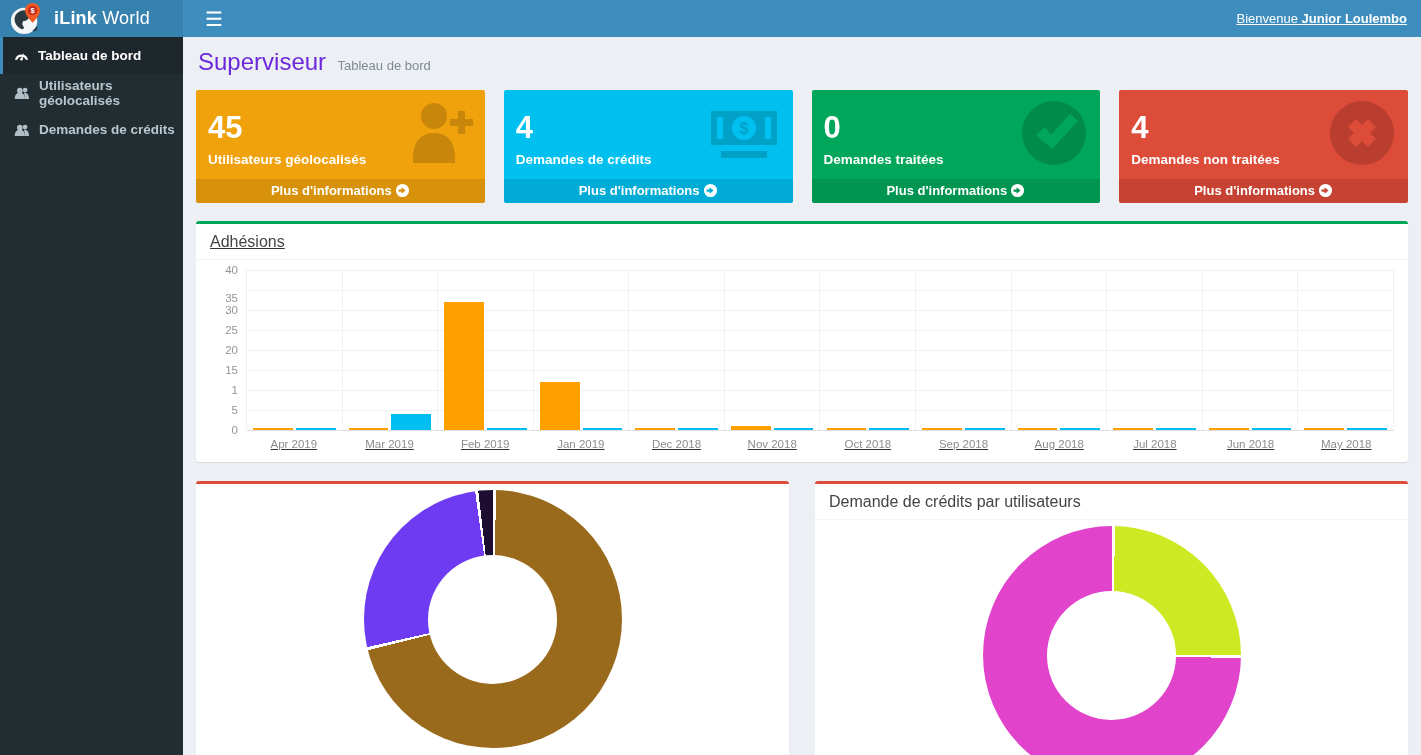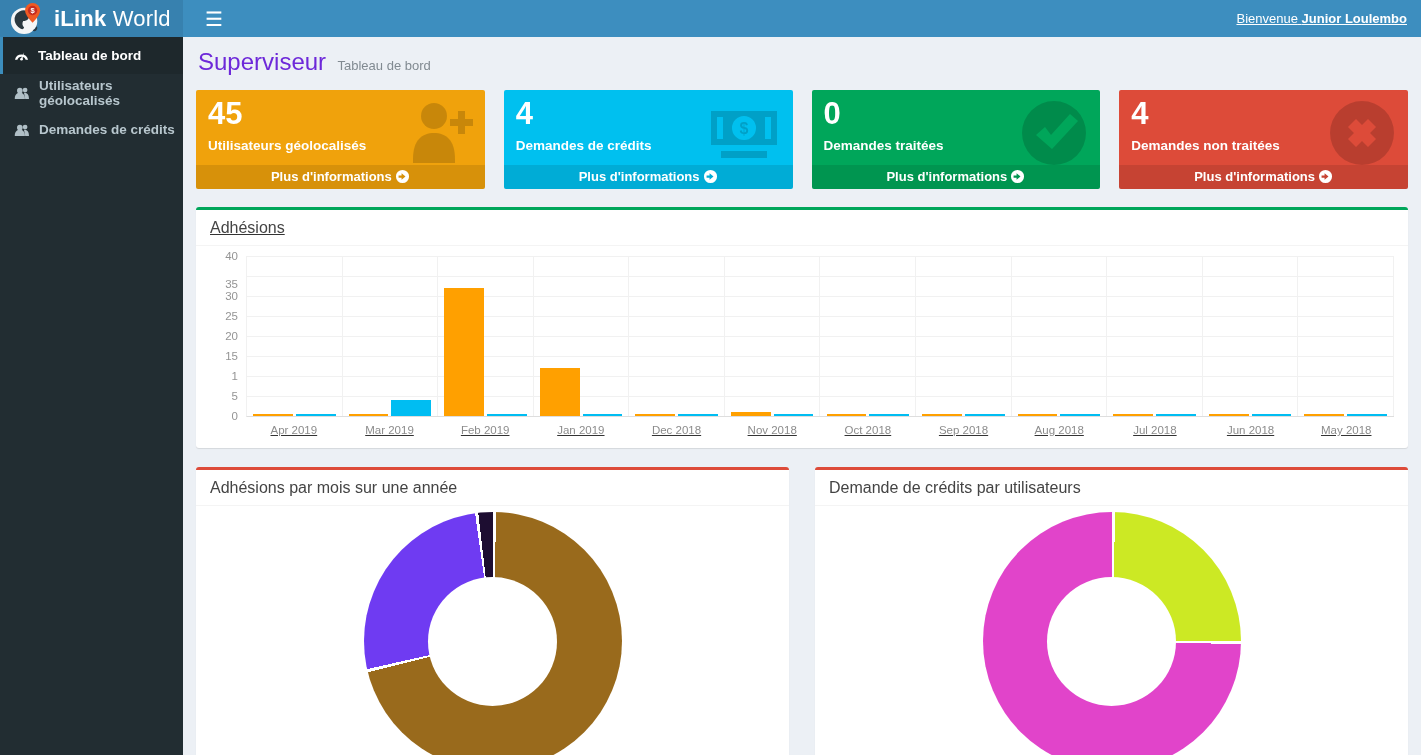--- a/index.html
+++ b/index.html
@@ -4,41 +4,41 @@
 <style>
   html,body{margin:0;padding:0;overflow:hidden;}
   body{
     width:1421px;height:755px;position:relative;
     font-family:"Liberation Sans",sans-serif;
     background:#ecf0f5;color:#333;
   }
   
   .topbar{position:absolute;top:0;left:0;width:1421px;height:37px;display:flex;z-index:20;}
   .logo{width:183px;height:37px;background:#3781af;color:#fff;display:flex;align-items:center;gap:12px;padding-left:10px;box-sizing:border-box;cursor:pointer;}
-  .logo-text{font-size:22px;letter-spacing:.2px;}
+  .logo-text{font-size:18px;letter-spacing:.2px;}
   .logo-text b{font-weight:700;}
   .logo-text span{font-weight:300;}
   .navbar{flex:1;background:#3d8ebf;display:flex;align-items:center;justify-content:space-between;padding:0 14px;color:#fff;}
   .hamburger{color:#fff;font-size:20px;line-height:1;cursor:pointer;padding:4px 8px;}
   .welcome{font-size:13px;cursor:pointer;text-decoration:underline;}
   .welcome b{font-weight:700;}
   
   .sidebar{position:absolute;top:37px;left:0;width:183px;bottom:0;background:#222d32;z-index:15;}
   .sidebar-item{height:37px;display:flex;align-items:center;gap:9px;padding-left:11px;color:#b8c7ce;font-size:13.5px;font-weight:600;border-left:3px solid transparent;box-sizing:border-box;cursor:pointer;}
   .sidebar-item svg{flex:0 0 auto;}
   .sidebar-item.active{background:#1e282c;color:#fff;border-left-color:#3c8dbc;}
   
   .content{position:absolute;top:37px;left:183px;right:0;bottom:0;padding:9px 13px 0 13px;box-sizing:border-box;overflow:hidden;}
   .page-header{margin:2px 2px 14px 2px;}
   .page-title{font-size:24px;font-weight:500;color:#6d28d9;}
   .page-subtitle{font-size:13px;color:#818a91;margin-left:7px;}
   
   .info-grid{display:grid;grid-template-columns:repeat(4,1fr);gap:19px;margin-bottom:18px;}
   .small-box{border-radius:2px;color:#fff;position:relative;overflow:hidden;}
-  .small-box .inner{padding:7px 12px 12px 12px;position:relative;z-index:2;}
+  .small-box .inner{padding:21px 12px 12px 12px;position:relative;z-index:2;}
   .small-box h3{margin:0 0 7px 0;font-size:31px;font-weight:700;line-height:1.1;}
   .small-box p{margin:0;font-size:13.5px;font-weight:600;}
   .small-box .big-icon{position:absolute;right:12px;top:9px;z-index:1;}
   .small-box-footer{display:block;position:relative;z-index:3;text-align:center;color:#fff;font-size:13px;font-weight:600;padding:4px 0 5px 0;background:rgba(0,0,0,0.1);cursor:pointer;}
   .small-box-footer svg{vertical-align:-3px;margin-left:3px;}
   
   .panel{background:#fff;border-top:3px solid #00a65a;border-radius:3px;box-shadow:0 1px 1px rgba(0,0,0,0.1);margin-bottom:19px;}
   .panel-header{padding:9px 14px 8px 14px;border-bottom:1px solid #f4f4f4;font-size:16px;color:#444;}
   .panel-body{padding:10px 14px 12px 14px;}
   
@@ -273,21 +273,20 @@
           <div class="xlab">Aug 2018</div>
           <div class="xlab">Jul 2018</div>
           <div class="xlab">Jun 2018</div>
           <div class="xlab">May 2018</div>
         </div>
     </div>
   </div>
 
   <div class="lower-grid">
     <div class="panel danger" style="border-top-color: rgb(221, 75, 57);">
-      <div class="panel-header">Adhésions par mois sur une année</div>
       <div class="panel-body donut-wrap">
         <div class="donut" style="background: conic-gradient(rgb(255, 255, 255) 0%, rgb(255, 255, 255) 0.4%, rgb(153, 106, 28) 0.4%, rgb(153, 106, 28) 71.1111%, rgb(255, 255, 255) 71.1111%, rgb(255, 255, 255) 71.5111%, rgb(111, 59, 242) 71.5111%, rgb(111, 59, 242) 97.7778%, rgb(255, 255, 255) 97.7778%, rgb(255, 255, 255) 98.1778%, rgb(29, 13, 49) 98.1778%, rgb(29, 13, 49) 100%);">
           <div class="donut-hole"></div>
         </div>
       </div>
     </div>
     <div class="panel danger" style="border-top-color: rgb(221, 75, 57);">
       <div class="panel-header">Demande de crédits par utilisateurs</div>
       <div class="panel-body donut-wrap">
         <div class="donut" style="background: conic-gradient(rgb(255, 255, 255) 0%, rgb(255, 255, 255) 0.4%, rgb(204, 233, 36) 0.4%, rgb(204, 233, 36) 25%, rgb(255, 255, 255) 25%, rgb(255, 255, 255) 25.4%, rgb(225, 68, 202) 25.4%, rgb(225, 68, 202) 100%);">

